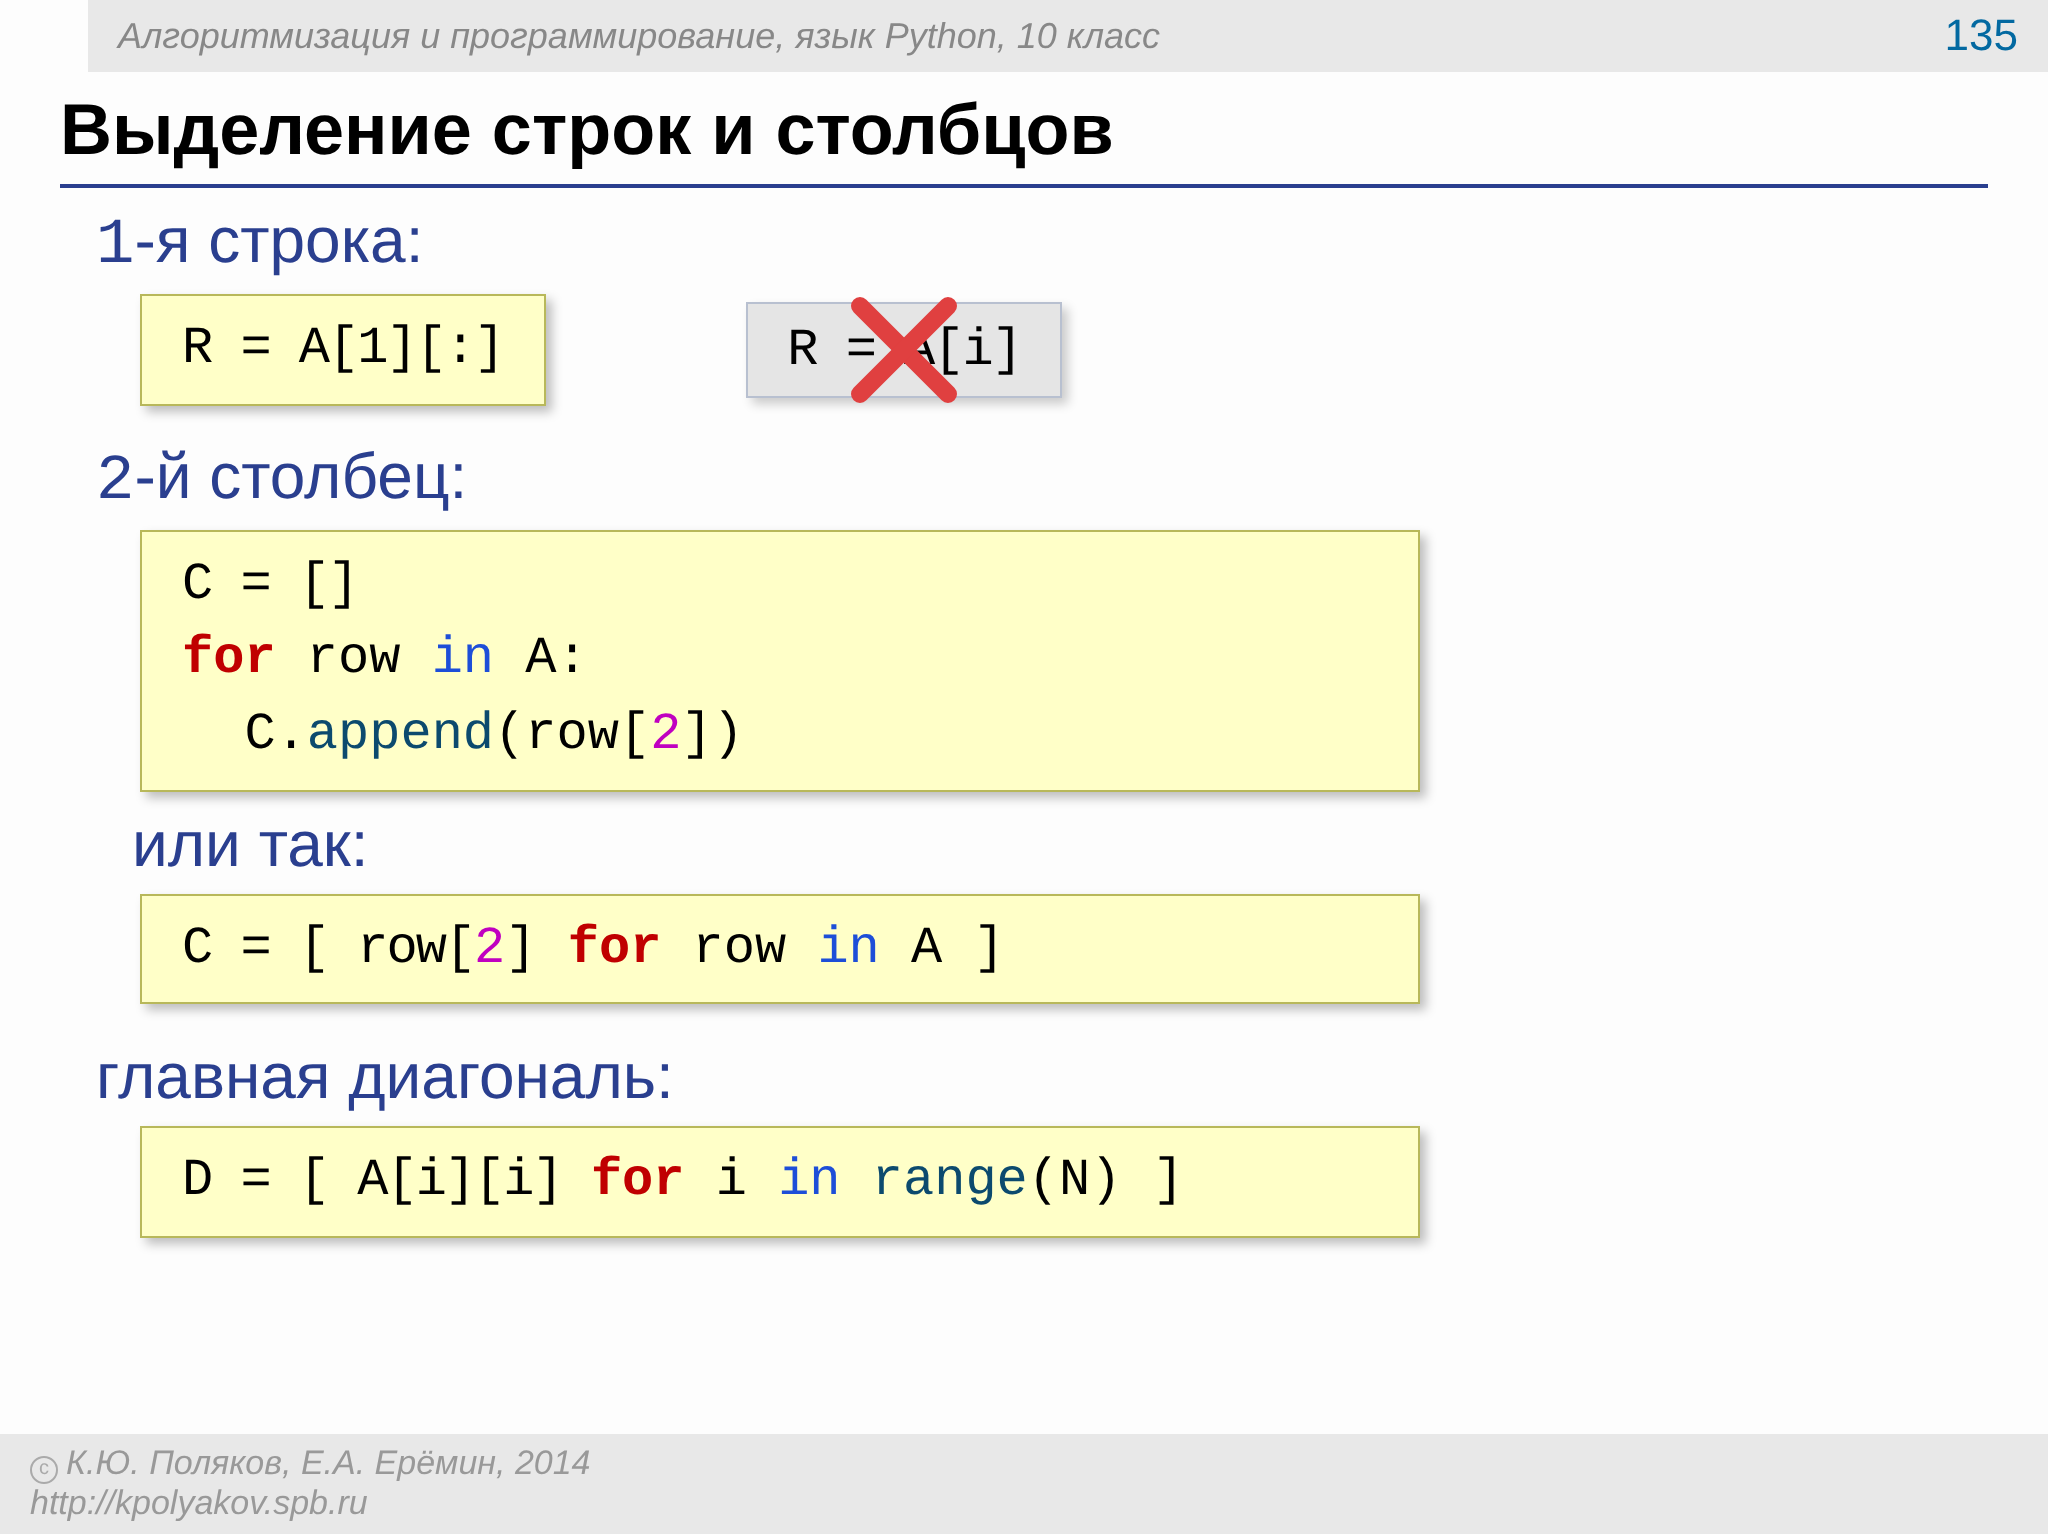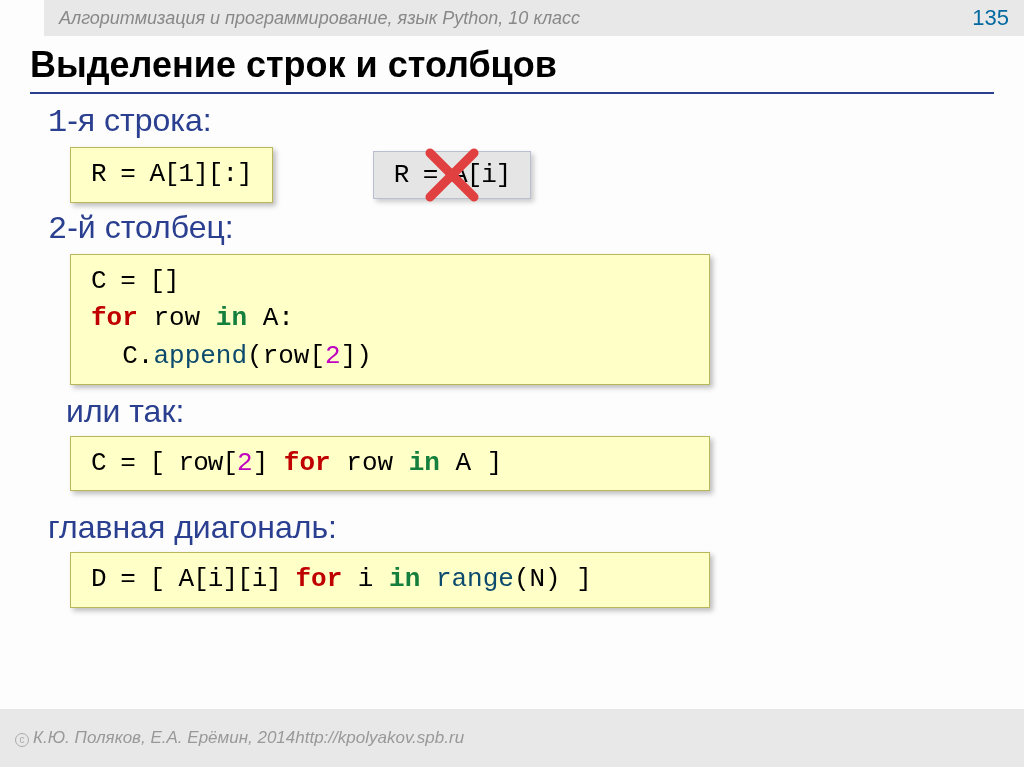--- a/index.html
+++ b/index.html
@@ -61,33 +61,34 @@
     color: #000;
   }
   .cross {
     position: absolute;
     left: 50%; top: 50%;
     transform: translate(-50%,-50%);
     pointer-events: none;
   }
   .thin { letter-spacing: -1px; }
   .kw-for  { color: #c00000; font-weight: bold; }
-  .kw-in   { color: #15803d; font-weight: bold; }
+  .kw-in   { color: #1d4ed8; font-weight: normal; }
   .fn      { color: #0c4a6e; }
   .idx     { color: #c000c0; }
   .footer {
     position: absolute;
     bottom: 0; left: 0; right: 0;
     background: #e8e8e8;
-    padding: 19px 15px;
+    padding: 5px 15px;
     display: flex;
-    justify-content: flex-start;
+    justify-content: flex-end;
     font-style: italic;
     color: #999;
     font-size: 17px;
+    flex-direction: column;
   }
   .copy { display: inline-block; width: 14px; height: 14px; border: 1px solid #aaa; border-radius: 50%; font-size: 10px; text-align: center; line-height: 12px; font-style: normal; color: #aaa; margin-right: 4px; }
 </style>
 </head>
 <body>
 
 <div class="header">
   <span>Алгоритмизация и программирование, язык Python, 10 класс</span>
   <span class="page-num">135</span>
 </div>
@@ -107,21 +108,21 @@
       <div class="wrongbox">
         <span class="thin">R = A[i]</span>
       </div>
       <svg class="cross" width="56" height="56" viewBox="0 0 56 56">
         <line x1="6" y1="6" x2="50" y2="50" stroke="#e04040" stroke-width="9" stroke-linecap="round"></line>
         <line x1="50" y1="6" x2="6" y2="50" stroke="#e04040" stroke-width="9" stroke-linecap="round"></line>
       </svg>
     </div>
   </div>
 
-  <div class="label" style="margin-top:6px;">
+  <div class="label" style="margin-top:17px;">
     <span class="num">2</span><span>-й столбец:</span>
   </div>
 
   <div class="codebox wide">
     <span class="thin">C = []</span><br>
     <span class="kw-for">for</span><span> row </span><span class="kw-in">in</span><span> A:</span><br>
     <span style="white-space:pre;">  C.</span><span class="fn">append</span><span>(row[</span><span class="idx">2</span><span>])</span>
   </div>
 
   <div class="label" style="margin-left:36px;">или так:</div>

